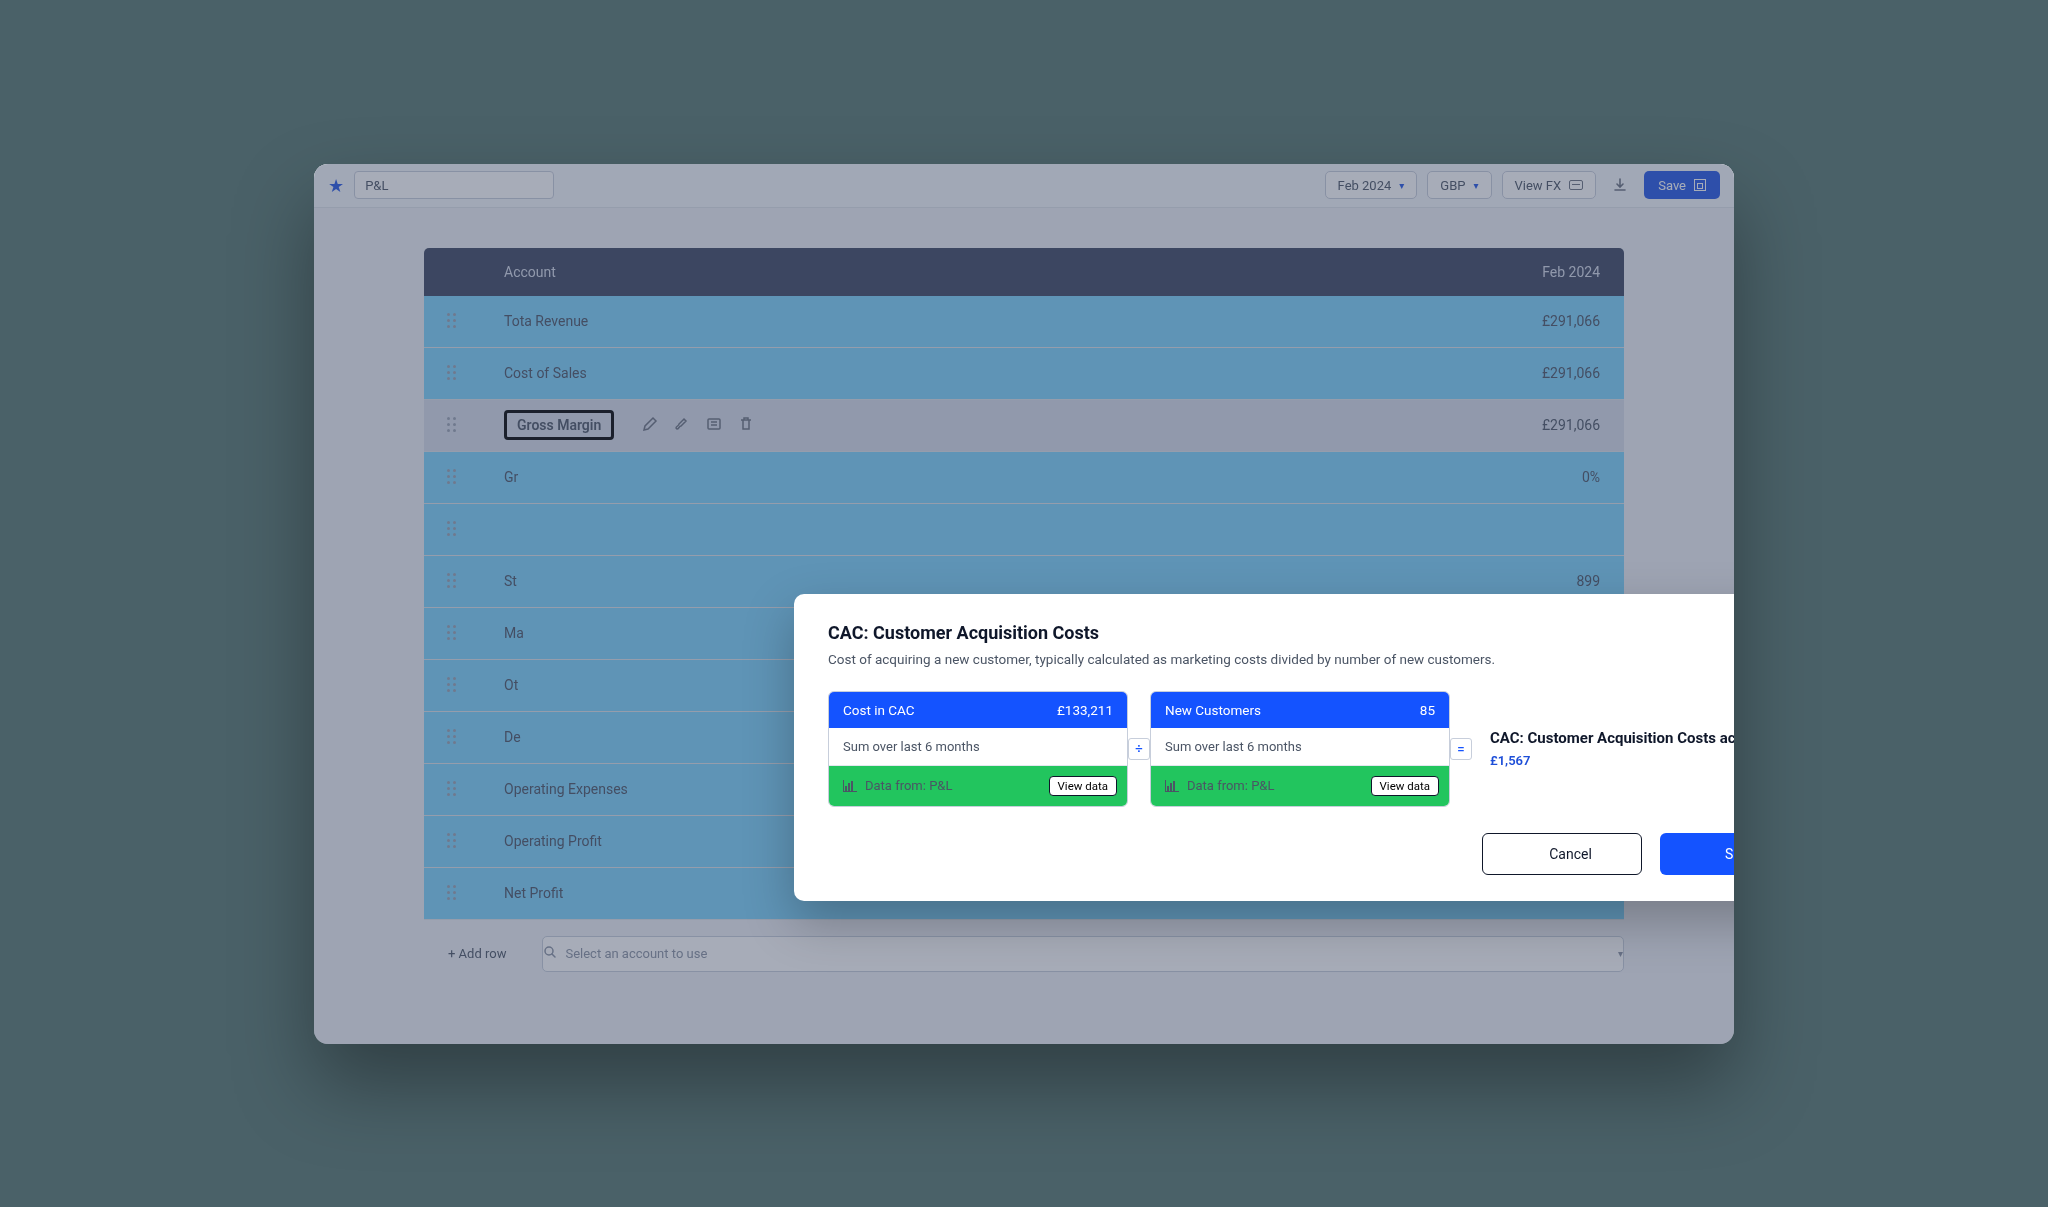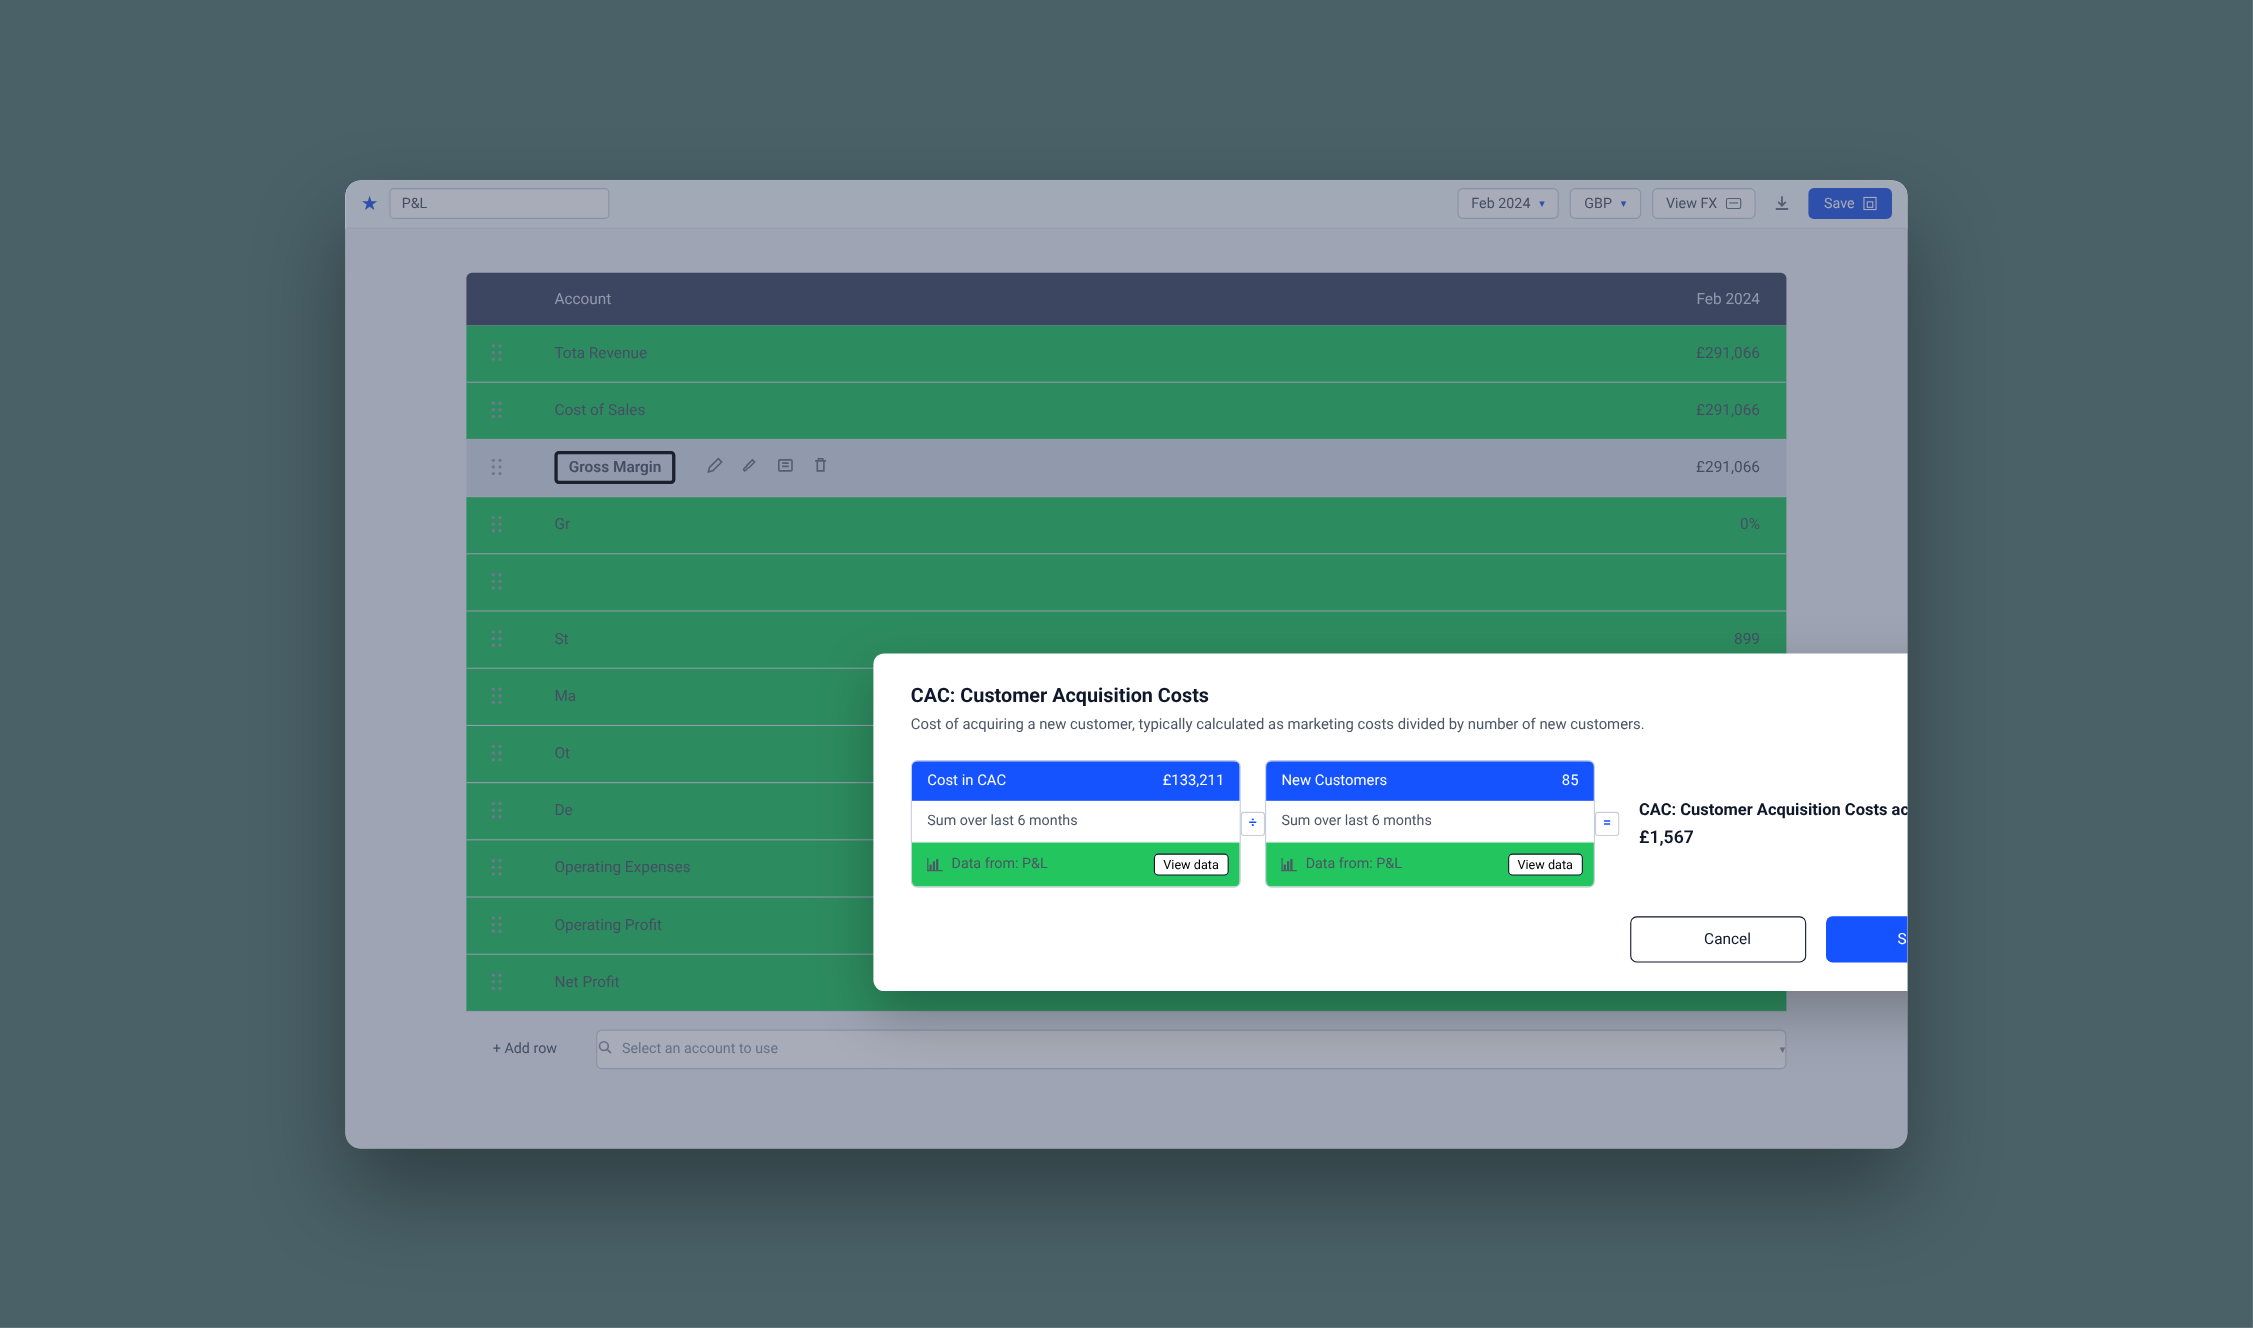--- a/index.html
+++ b/index.html
@@ -58,21 +58,21 @@
   border-radius: 5px 5px 0 0; display: flex; align-items: center;
   padding: 0 24px 0 80px; font-size: 14px;
 }
 .table-header .col-account { flex: 1; }
 .table-header .col-val { width: 140px; text-align: right; }
 
 .row {
   display: flex; align-items: center; height: 52px;
   border-bottom: 1px solid #dfe3ea;
   padding: 0 24px 0 16px; font-size: 14px; color: #4b5565;
-  background: #22c55e;
+  background: #7dd3fc;
 }
 .row.selected { background: #d7dde9; }
 .row .drag { width: 24px; color: #9aa3b2; cursor: grab; display: flex; justify-content: center; }
 .row .gap { width: 40px; }
 .row .label { flex: 1; display: flex; align-items: center; gap: 10px; }
 .row .val { width: 160px; text-align: right; }
 .row .tools { display: flex; gap: 16px; color: #6b7280; padding: 0 18px; }
 .row .tools span { cursor: pointer; }
 .row.selected .label-text {
   border: 3px solid #000000; border-radius: 4px; padding: 4px 10px; background: #fff0; font-weight: 600;
@@ -132,21 +132,21 @@
   margin-left: auto; border: 1px solid #0f172a; border-radius: 4px;
   padding: 2px 8px; font-size: 11.5px; background: #fff; cursor: pointer;
 }
 .op {
   width: 22px; height: 22px; border: 1px solid #c7cedb; border-radius: 3px;
   display: flex; align-items: center; justify-content: center;
   color: #1453ff; font-size: 13px; font-weight: 600;
 }
 .result { flex: 1; padding-left: 18px; }
 .result .rtitle { font-size: 15px; font-weight: 700; color: #0f172a; margin-bottom: 6px; }
-.result .rval { font-size: 16px; font-weight: 600; color: #0f172a; }
+.result .rval { font-size: 13px; font-weight: 600; color: #1d4ed8; }
 
 .modal-actions { display: flex; justify-content: flex-end; gap: 18px; margin-top: 26px; }
 .btn-secondary {
   width: 160px; height: 42px; border: 1.5px solid #0f172a; border-radius: 6px;
   background: #fff; font-size: 14px; cursor: pointer; color: #0f172a; padding-left: 17px;
 }
 .btn-primary {
   width: 160px; height: 42px; border: none; border-radius: 6px;
   background: #1453ff; color: #fff; font-size: 14px; cursor: pointer;
 }

